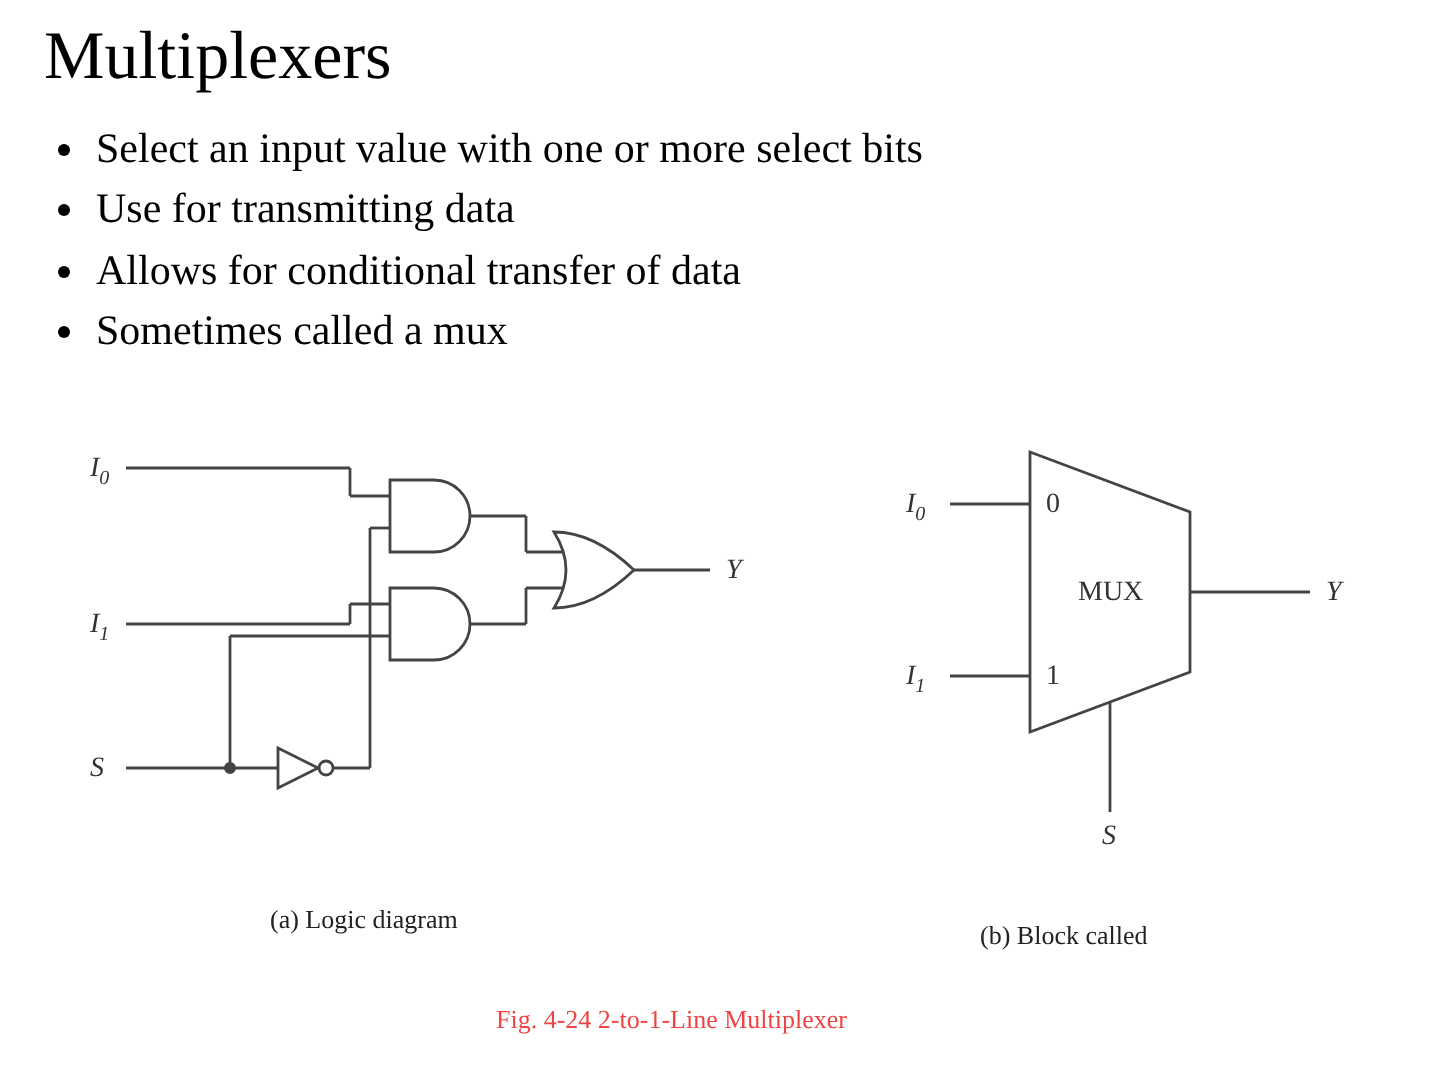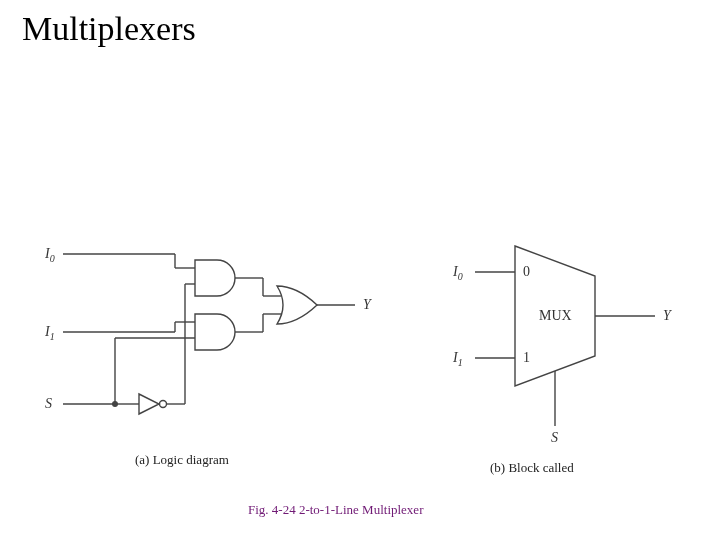--- a/index.html
+++ b/index.html
@@ -9,33 +9,39 @@
     font-family:"Times New Roman",Times,serif;
     color:#000;
     position:relative;
     overflow:hidden;
   }
   .slide{padding:10px 20px 0 20px}
   .title{font-size:34px;margin:0 0 12px 2px;font-weight:400}
   .bullets{margin:0 0 0 28px;padding:0;font-size:21px;line-height:1.35}
   .bullets li{margin-bottom:2px}
   .figwrap{
-    position:absolute;left:45px;top:236px;width:640px;height:250px;text-align:right;
+    position:absolute;left:45px;top:216px;width:640px;height:250px;text-align:right;
   }
   .figwrap svg{display:block}
   .caption-a,.caption-b{font-size:13px;position:absolute;color:#222}
   .caption-a{left:135px;top:452px}
   .caption-b{left:490px;top:460px}
-  .fig-title{font-size:13px;position:absolute;left:248px;top:502px;color:#701a75}
+  .fig-title{font-size:13px;position:absolute;left:248px;top:502px;color:#ef4444}
 </style>
 </head>
 <body>
 
 <div class="slide">
   <h1 class="title">Multiplexers</h1>
+  <ul class="bullets">
+    <li>Select an input value with one or more select bits</li>
+    <li>Use for transmitting data</li>
+    <li>Allows for conditional transfer of data</li>
+    <li>Sometimes called a mux</li>
+  </ul>
 </div>
 
 <div class="figwrap">
 <svg width="640" height="230" viewBox="0 0 640 230">
   <g stroke="#444" stroke-width="1.4" fill="none" font-family="Times New Roman,serif" font-size="14">
 
   <text x="0" y="22" fill="#333" stroke="none" font-style="italic"><tspan>I</tspan><tspan dy="4" font-size="10">0</tspan></text>
 
   <line x1="18" y1="18" x2="130" y2="18"></line>
   <line x1="130" y1="18" x2="130" y2="32"></line>

